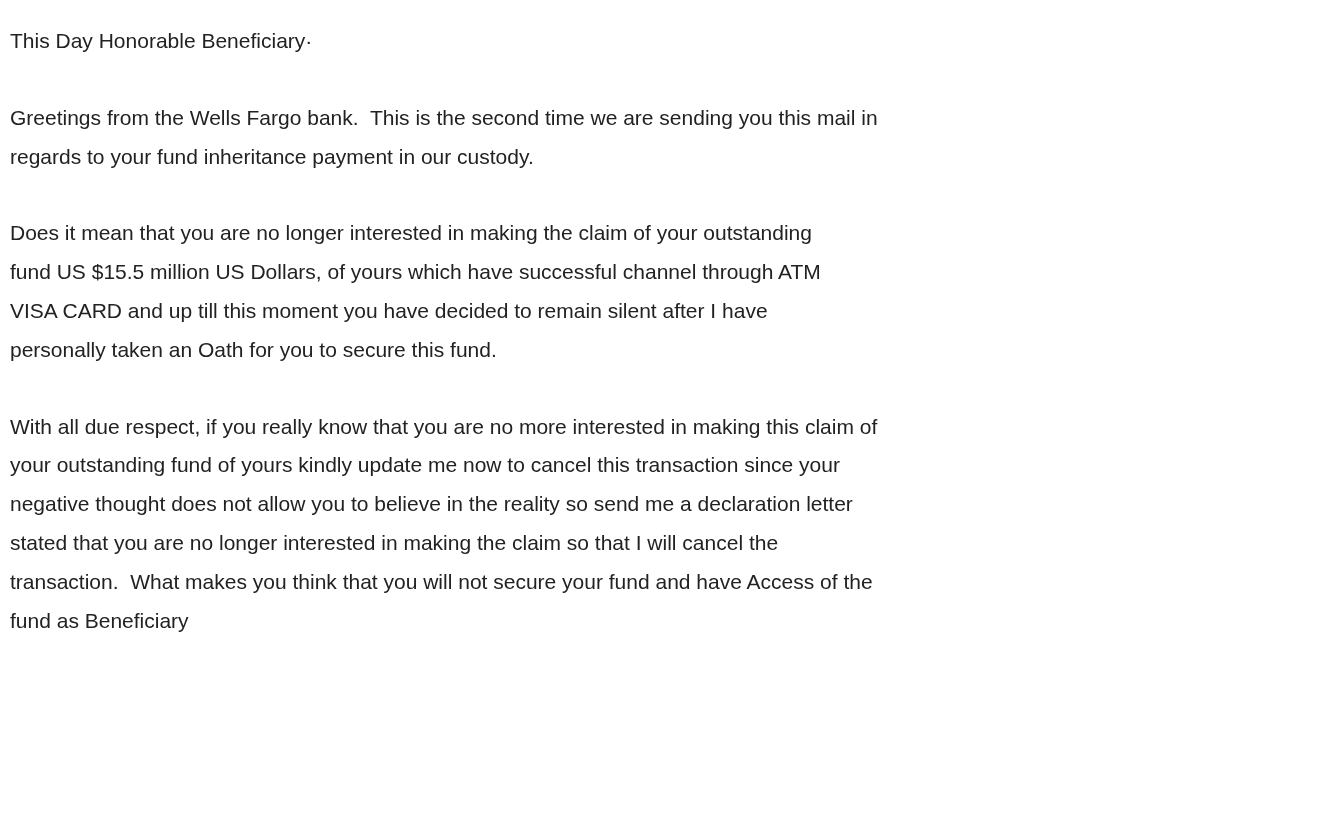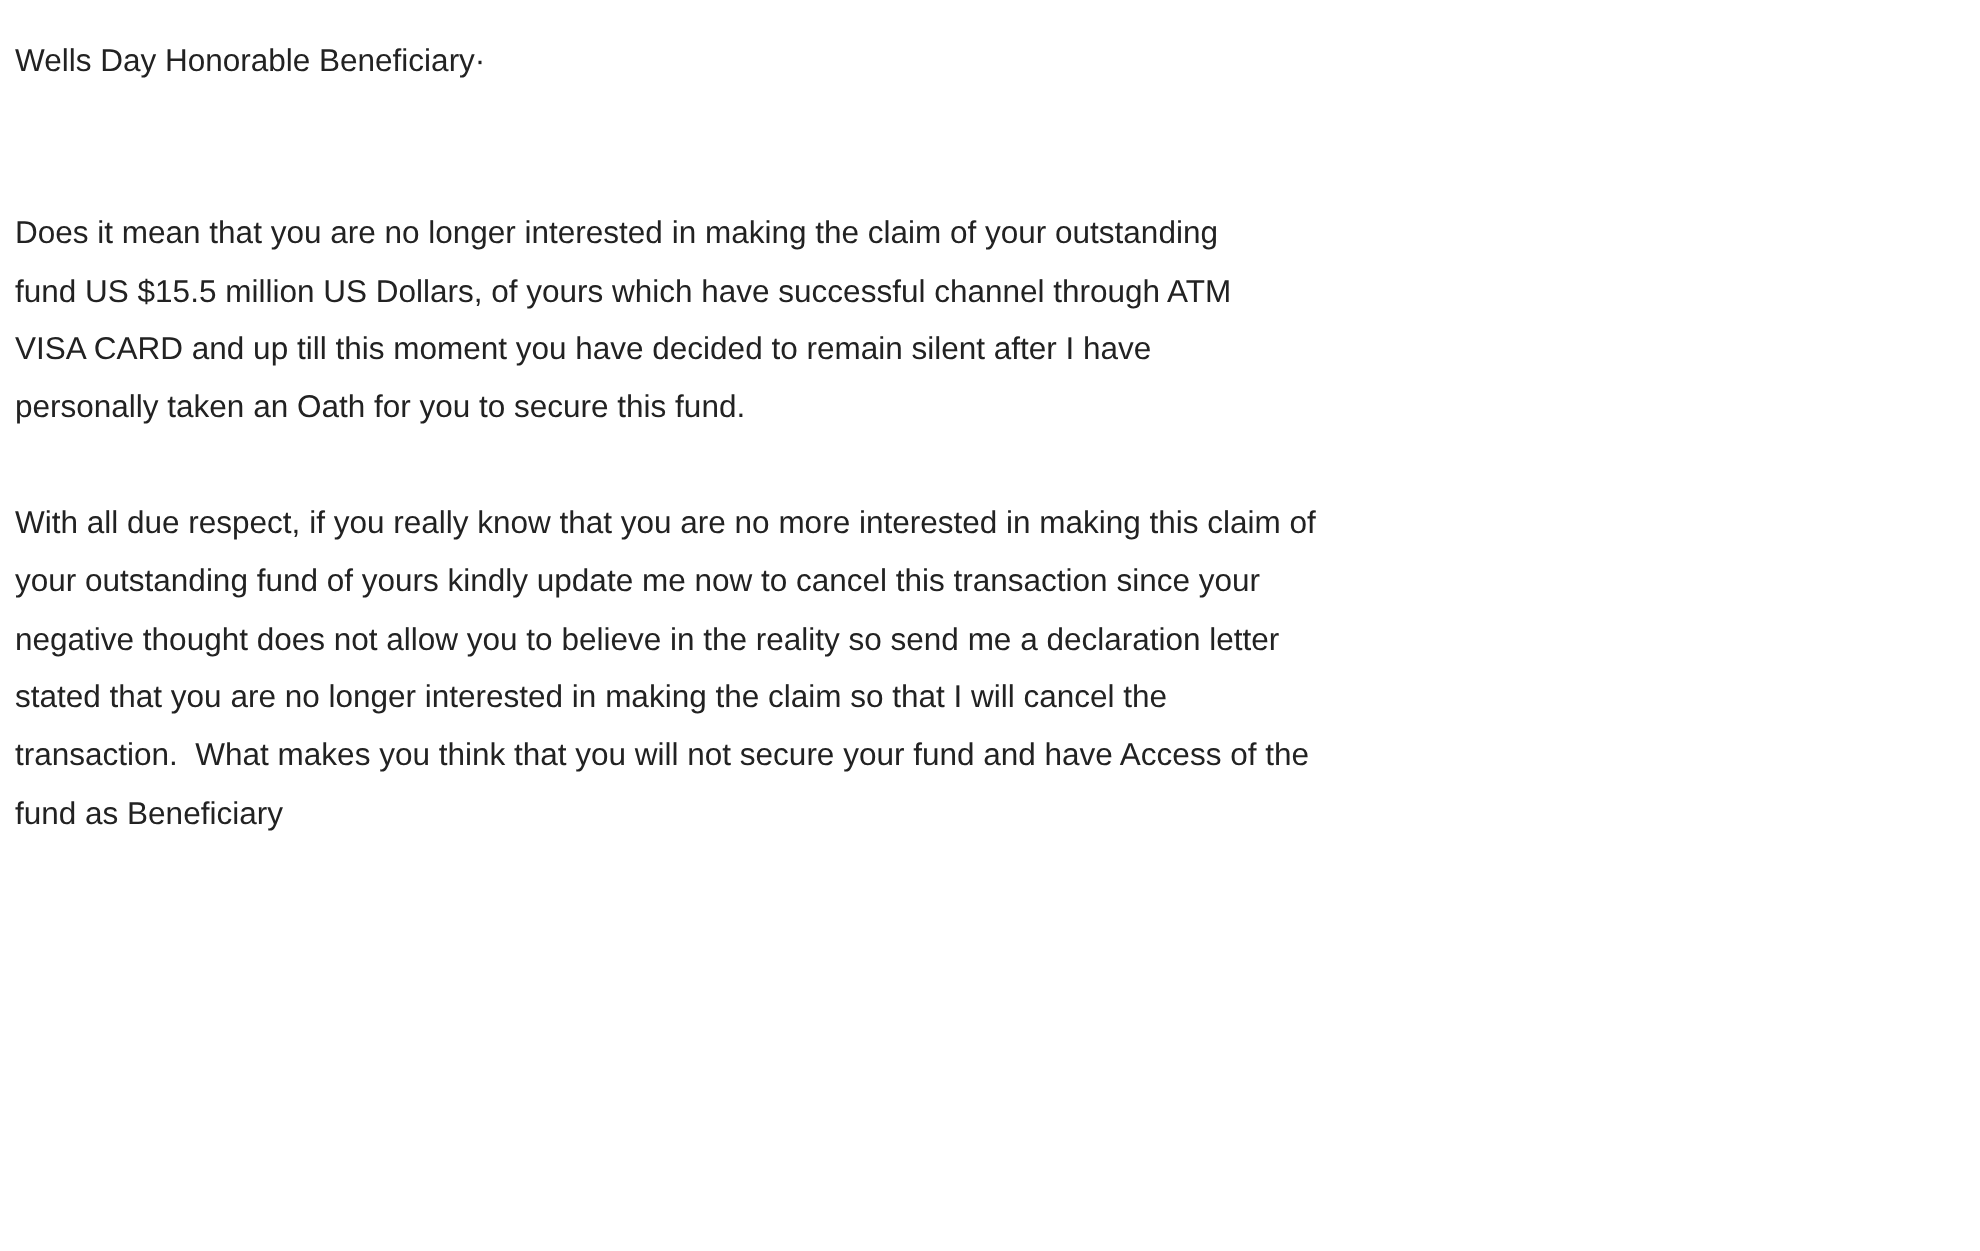--- a/index.html
+++ b/index.html
@@ -38,24 +38,25 @@
   .para-1 { max-width: 900px; }
   .para-2 { max-width: 830px; }
   .para-3 { max-width: 870px; }
 </style>
 </head>
 <body>
 
 <div class="page">
   <div class="message-body">
 
-    <p class="paragraph para-0">Wells Day Honorable Beneficiary·</p>
+    <p class="paragraph para-0">This Day Honorable Beneficiary·</p>
 
     <div class="para-gap"></div>
 
+    <p class="paragraph para-1">Greetings from the Wells Fargo bank.  This is the second time we are sending you this mail in regards to your fund inheritance payment in our custody.</p>
 
     <div class="para-gap"></div>
 
     <p class="paragraph para-2">Does it mean that you are no longer interested in making the claim of your outstanding fund US $15.5 million US Dollars, of yours which have successful channel through ATM VISA CARD and up till this moment you have decided to remain silent after I have personally taken an Oath for you to secure this fund.</p>
 
     <div class="para-gap"></div>
 
     <p class="paragraph para-3">With all due respect, if you really know that you are no more interested in making this claim of your outstanding fund of yours kindly update me now to cancel this transaction since your negative thought does not allow you to believe in the reality so send me a declaration letter stated that you are no longer interested in making the claim so that I will cancel the transaction.  What makes you think that you will not secure your fund and have Access of the fund as Beneficiary</p>
 
   </div>

